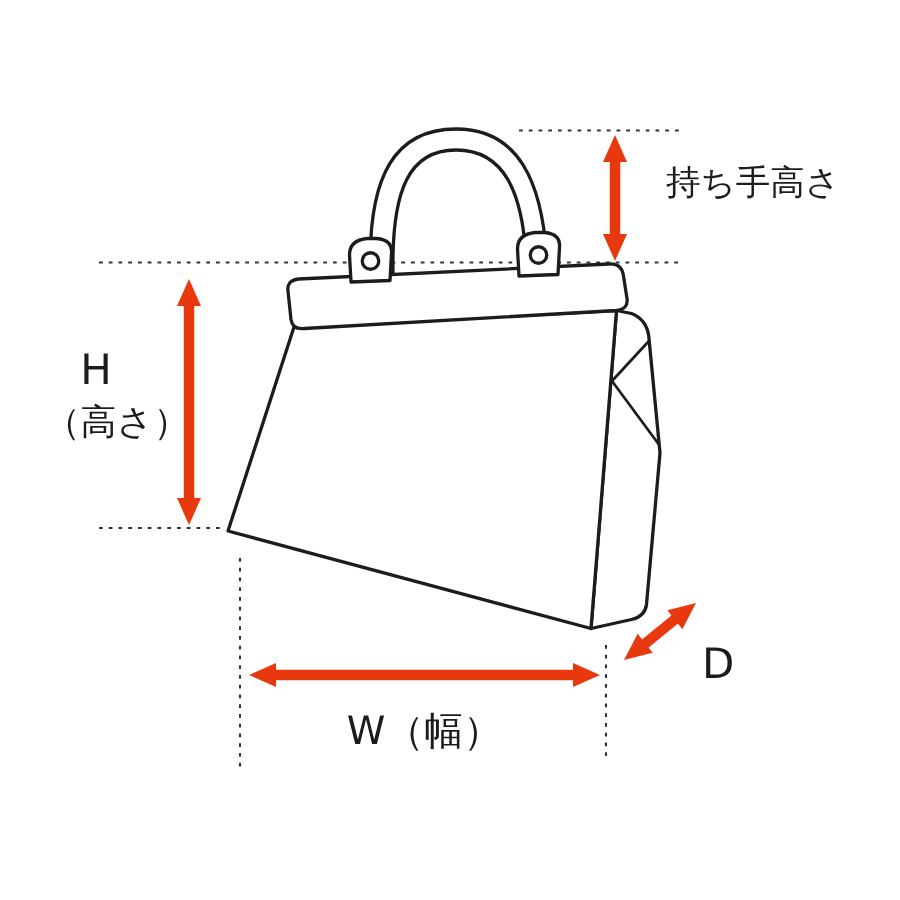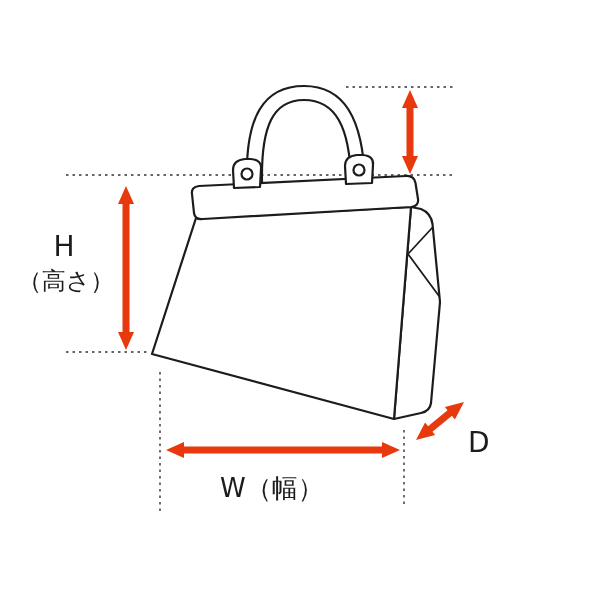--- a/index.html
+++ b/index.html
@@ -25,22 +25,22 @@
   .arrow-head{fill:var(--arrow);stroke:none;}
   
   .lbl{
     position:absolute;
     white-space:nowrap;
     color:var(--line);
     line-height:1.1;
   }
   .lbl-handle-height{left:444px;top:110px;font-size:23px;font-weight:500;}
   .lbl-h{left:38px;top:232px;width:52px;text-align:center;font-size:28px;font-weight:500;}
-  .lbl-h-full{left:14px;top:268px;width:104px;text-align:center;font-size:24px;font-weight:500;}
-  .lbl-w{left:220px;top:474px;width:126px;font-size:26px;font-weight:500;}
+  .lbl-h-full{left:26px;top:268px;width:104px;text-align:center;font-size:24px;font-weight:500;}
+  .lbl-w{left:220px;top:474px;width:126px;text-align:center;font-size:26px;font-weight:500;}
   .lbl-d{left:468px;top:428px;font-size:28px;font-weight:500;}
   .lbl-d-full{left:462px;top:462px;font-size:23px;font-weight:500;}
 </style>
 </head>
 <body>
 
 <div class="stage">
 
   <svg width="600" height="600" viewBox="0 0 600 600">
 
@@ -94,20 +94,21 @@
       </g>
 
       <g>
         <line class="arrow-shaft" x1="429" y1="430" x2="451" y2="412"></line>
         <polygon class="arrow-head" points="416,440 435.1,435.1 425.1,422.5"></polygon>
         <polygon class="arrow-head" points="464,402 454.9,419.5 444.9,406.9"></polygon>
       </g>
     </g>
   </svg>
 
+  <div class="lbl lbl-handle-height">持ち手高さ</div>
 
   <div class="lbl lbl-h">H</div>
 
   <div class="lbl lbl-h-full">（高さ）</div>
 
   <div class="lbl lbl-w">W（幅）</div>
 
   <div class="lbl lbl-d">D</div>
 
 </div>

